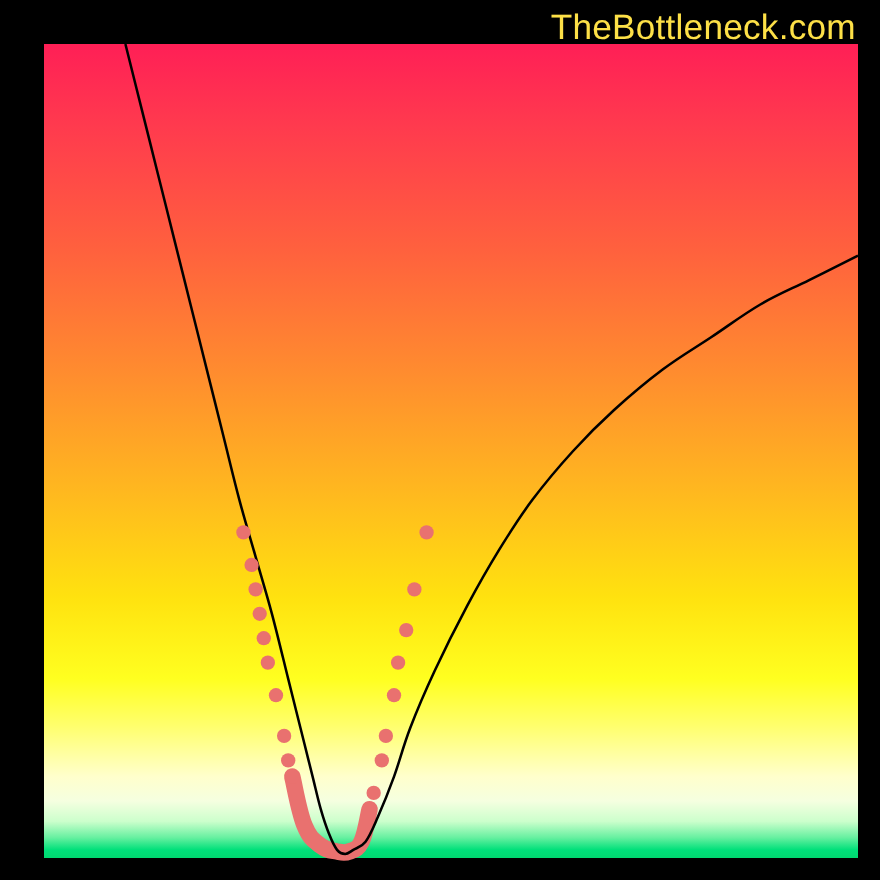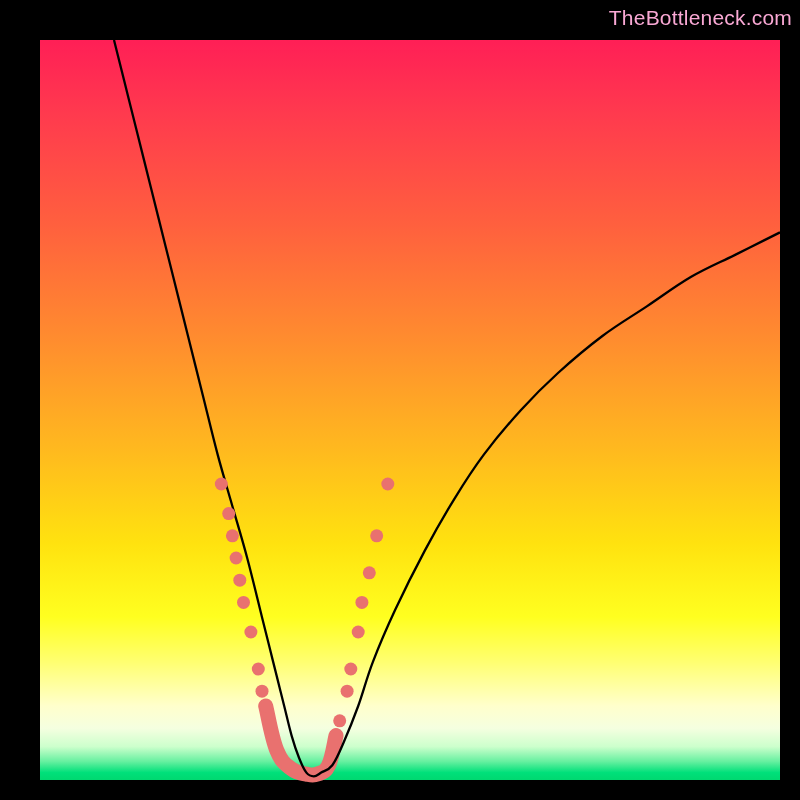--- a/index.html
+++ b/index.html
@@ -38,23 +38,23 @@
       #f5ffe0 93%,
       #ccffcc 95.5%,
       #66f0a0 97.5%,
       #00e07a 99%,
       #00d870 100%
     );
   }
   .watermark {
     position: absolute;
     top: 6px;
-    right: 8px;
-    color: #f9a8d4;
-    font-size: 21px;
+    right: 22px;
+    color: #fde047;
+    font-size: 32px;
     font-weight: 500;
     letter-spacing: 0.2px;
     user-select: none;
   }
   svg.curve {
     position: absolute;
     left: 0;
     top: 0;
     width: 740px;
     height: 740px;

